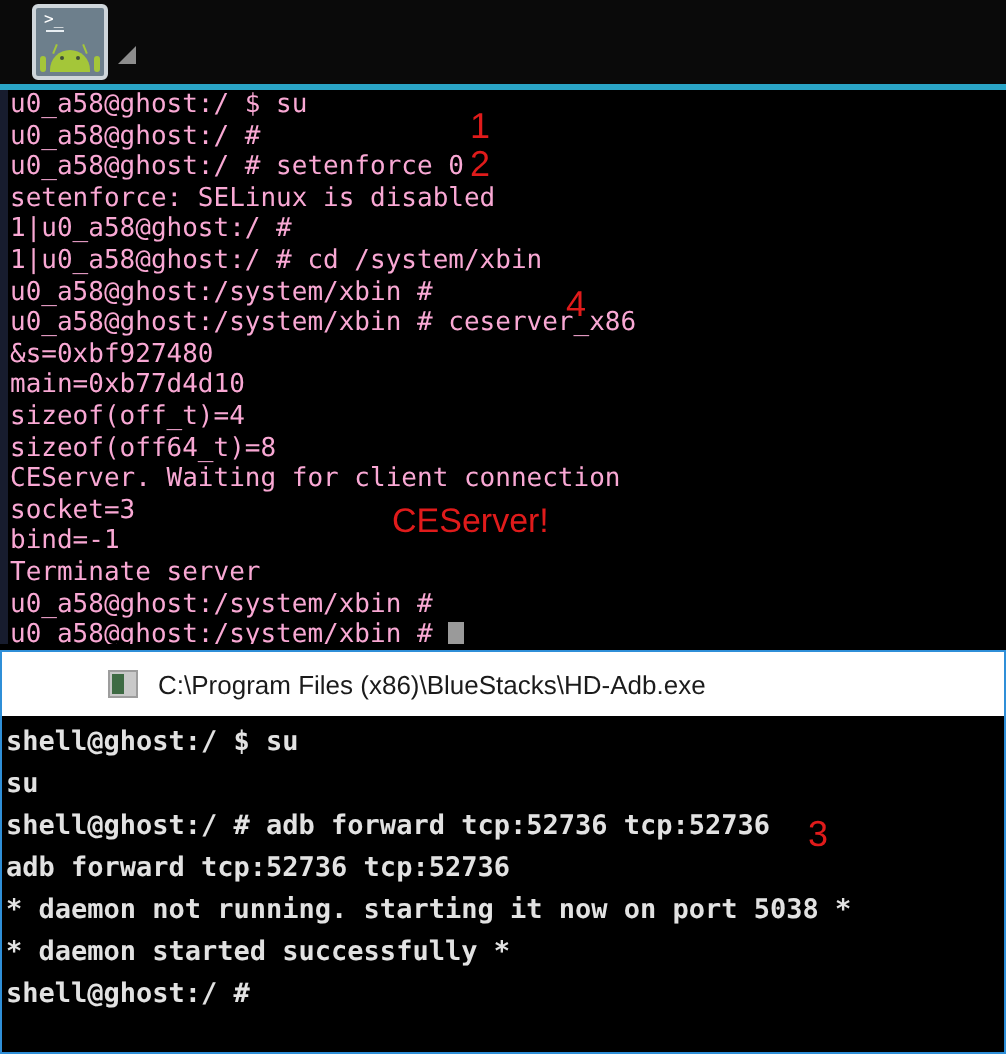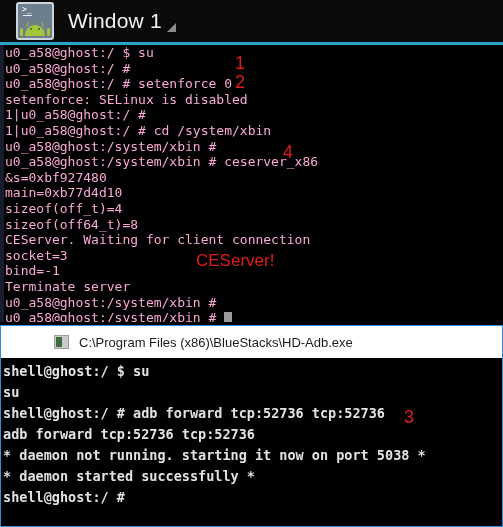--- a/index.html
+++ b/index.html
@@ -216,21 +216,20 @@
       <span class="icon-prompt-line"></span>
       <span class="droid-ant l"></span>
       <span class="droid-ant r"></span>
       <span class="droid-arm l"></span>
       <span class="droid-arm r"></span>
       <span class="droid-head">
         <span class="droid-eye l"></span>
         <span class="droid-eye r"></span>
       </span>
     </div>
-    <span id="android-window-title">Window 1</span>
     <span id="android-dropdown-triangle"></span>
   </div>
 
   <div id="android-accent-line"></div>
   <div id="android-left-gutter"></div>
 
   <div id="android-terminal-body"><div class="term-line">u0_a58@ghost:/ $ su</div><div class="term-line">u0_a58@ghost:/ #</div><div class="term-line">u0_a58@ghost:/ # setenforce 0</div><div class="term-line">setenforce: SELinux is disabled</div><div class="term-line">1|u0_a58@ghost:/ #</div><div class="term-line">1|u0_a58@ghost:/ # cd /system/xbin</div><div class="term-line">u0_a58@ghost:/system/xbin #</div><div class="term-line">u0_a58@ghost:/system/xbin # ceserver_x86</div><div class="term-line">&amp;s=0xbf927480</div><div class="term-line">main=0xb77d4d10</div><div class="term-line">sizeof(off_t)=4</div><div class="term-line">sizeof(off64_t)=8</div><div class="term-line">CEServer. Waiting for client connection</div><div class="term-line">socket=3</div><div class="term-line">bind=-1</div><div class="term-line">Terminate server</div><div class="term-line">u0_a58@ghost:/system/xbin #</div><div class="term-line">u0_a58@ghost:/system/xbin # <span class="cursor-block"></span></div></div>
 </div>
 
 <div id="adb-window">

